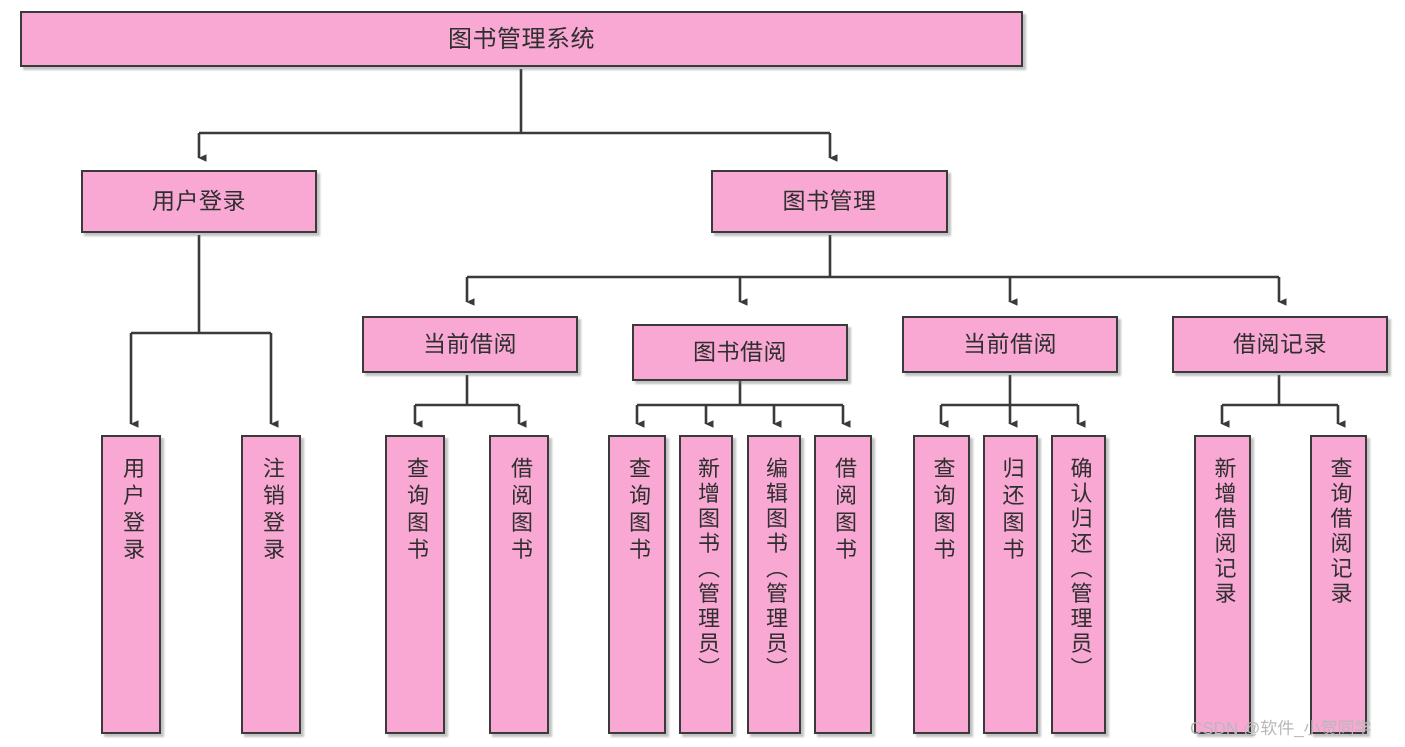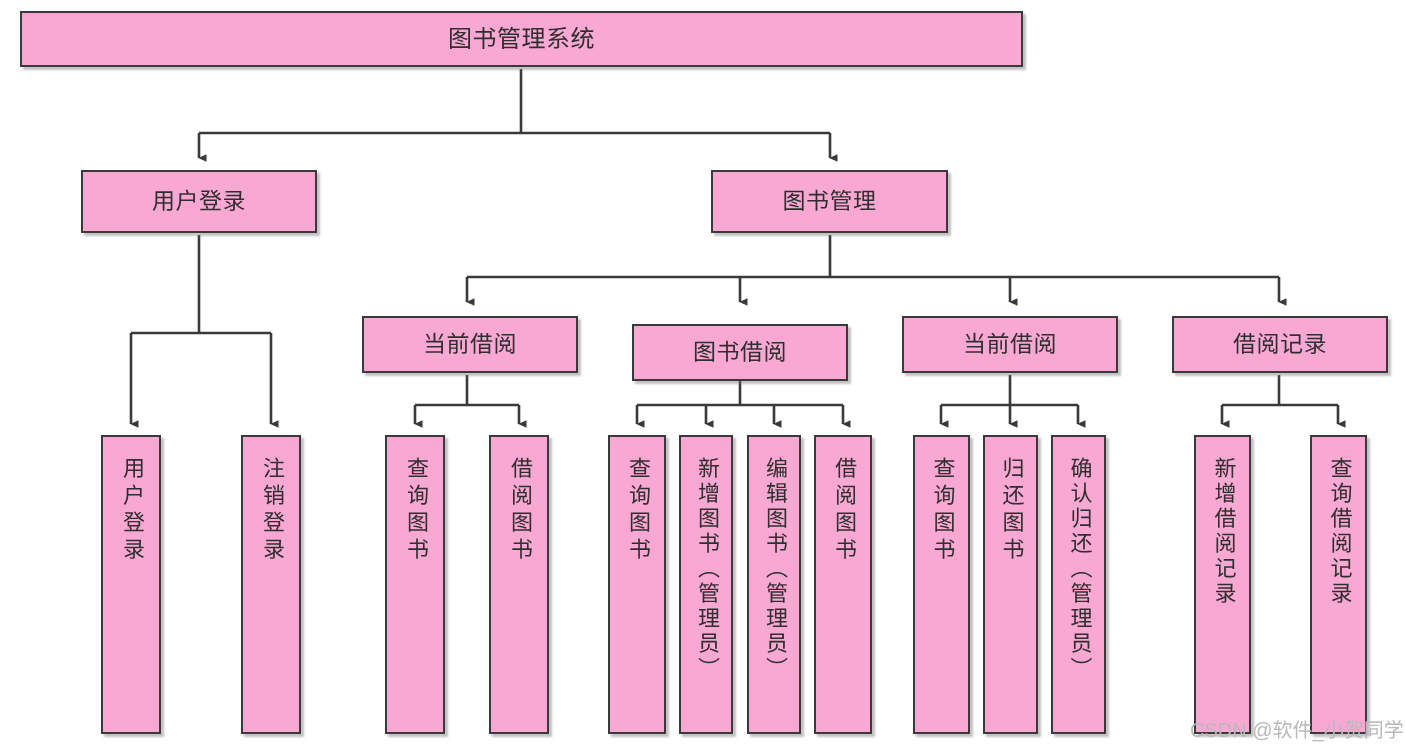--- a/index.html
+++ b/index.html
@@ -56,21 +56,21 @@
     font-size:22px;
     line-height:1.0;
     letter-spacing:5px;
     white-space:nowrap;
   }
   .node.v.tall .lbl{letter-spacing:3px;}
   
   #watermark{
     position:absolute;
     left:1190px;top:714px;
-    font-size:20px;
+    font-size:17px;
     color:#b9b9b9;
     white-space:nowrap;
     z-index:5;
     font-family:"Liberation Sans","DejaVu Sans",sans-serif;
   }
 </style>
 </head>
 <body>
 
 <div id="diagram">

